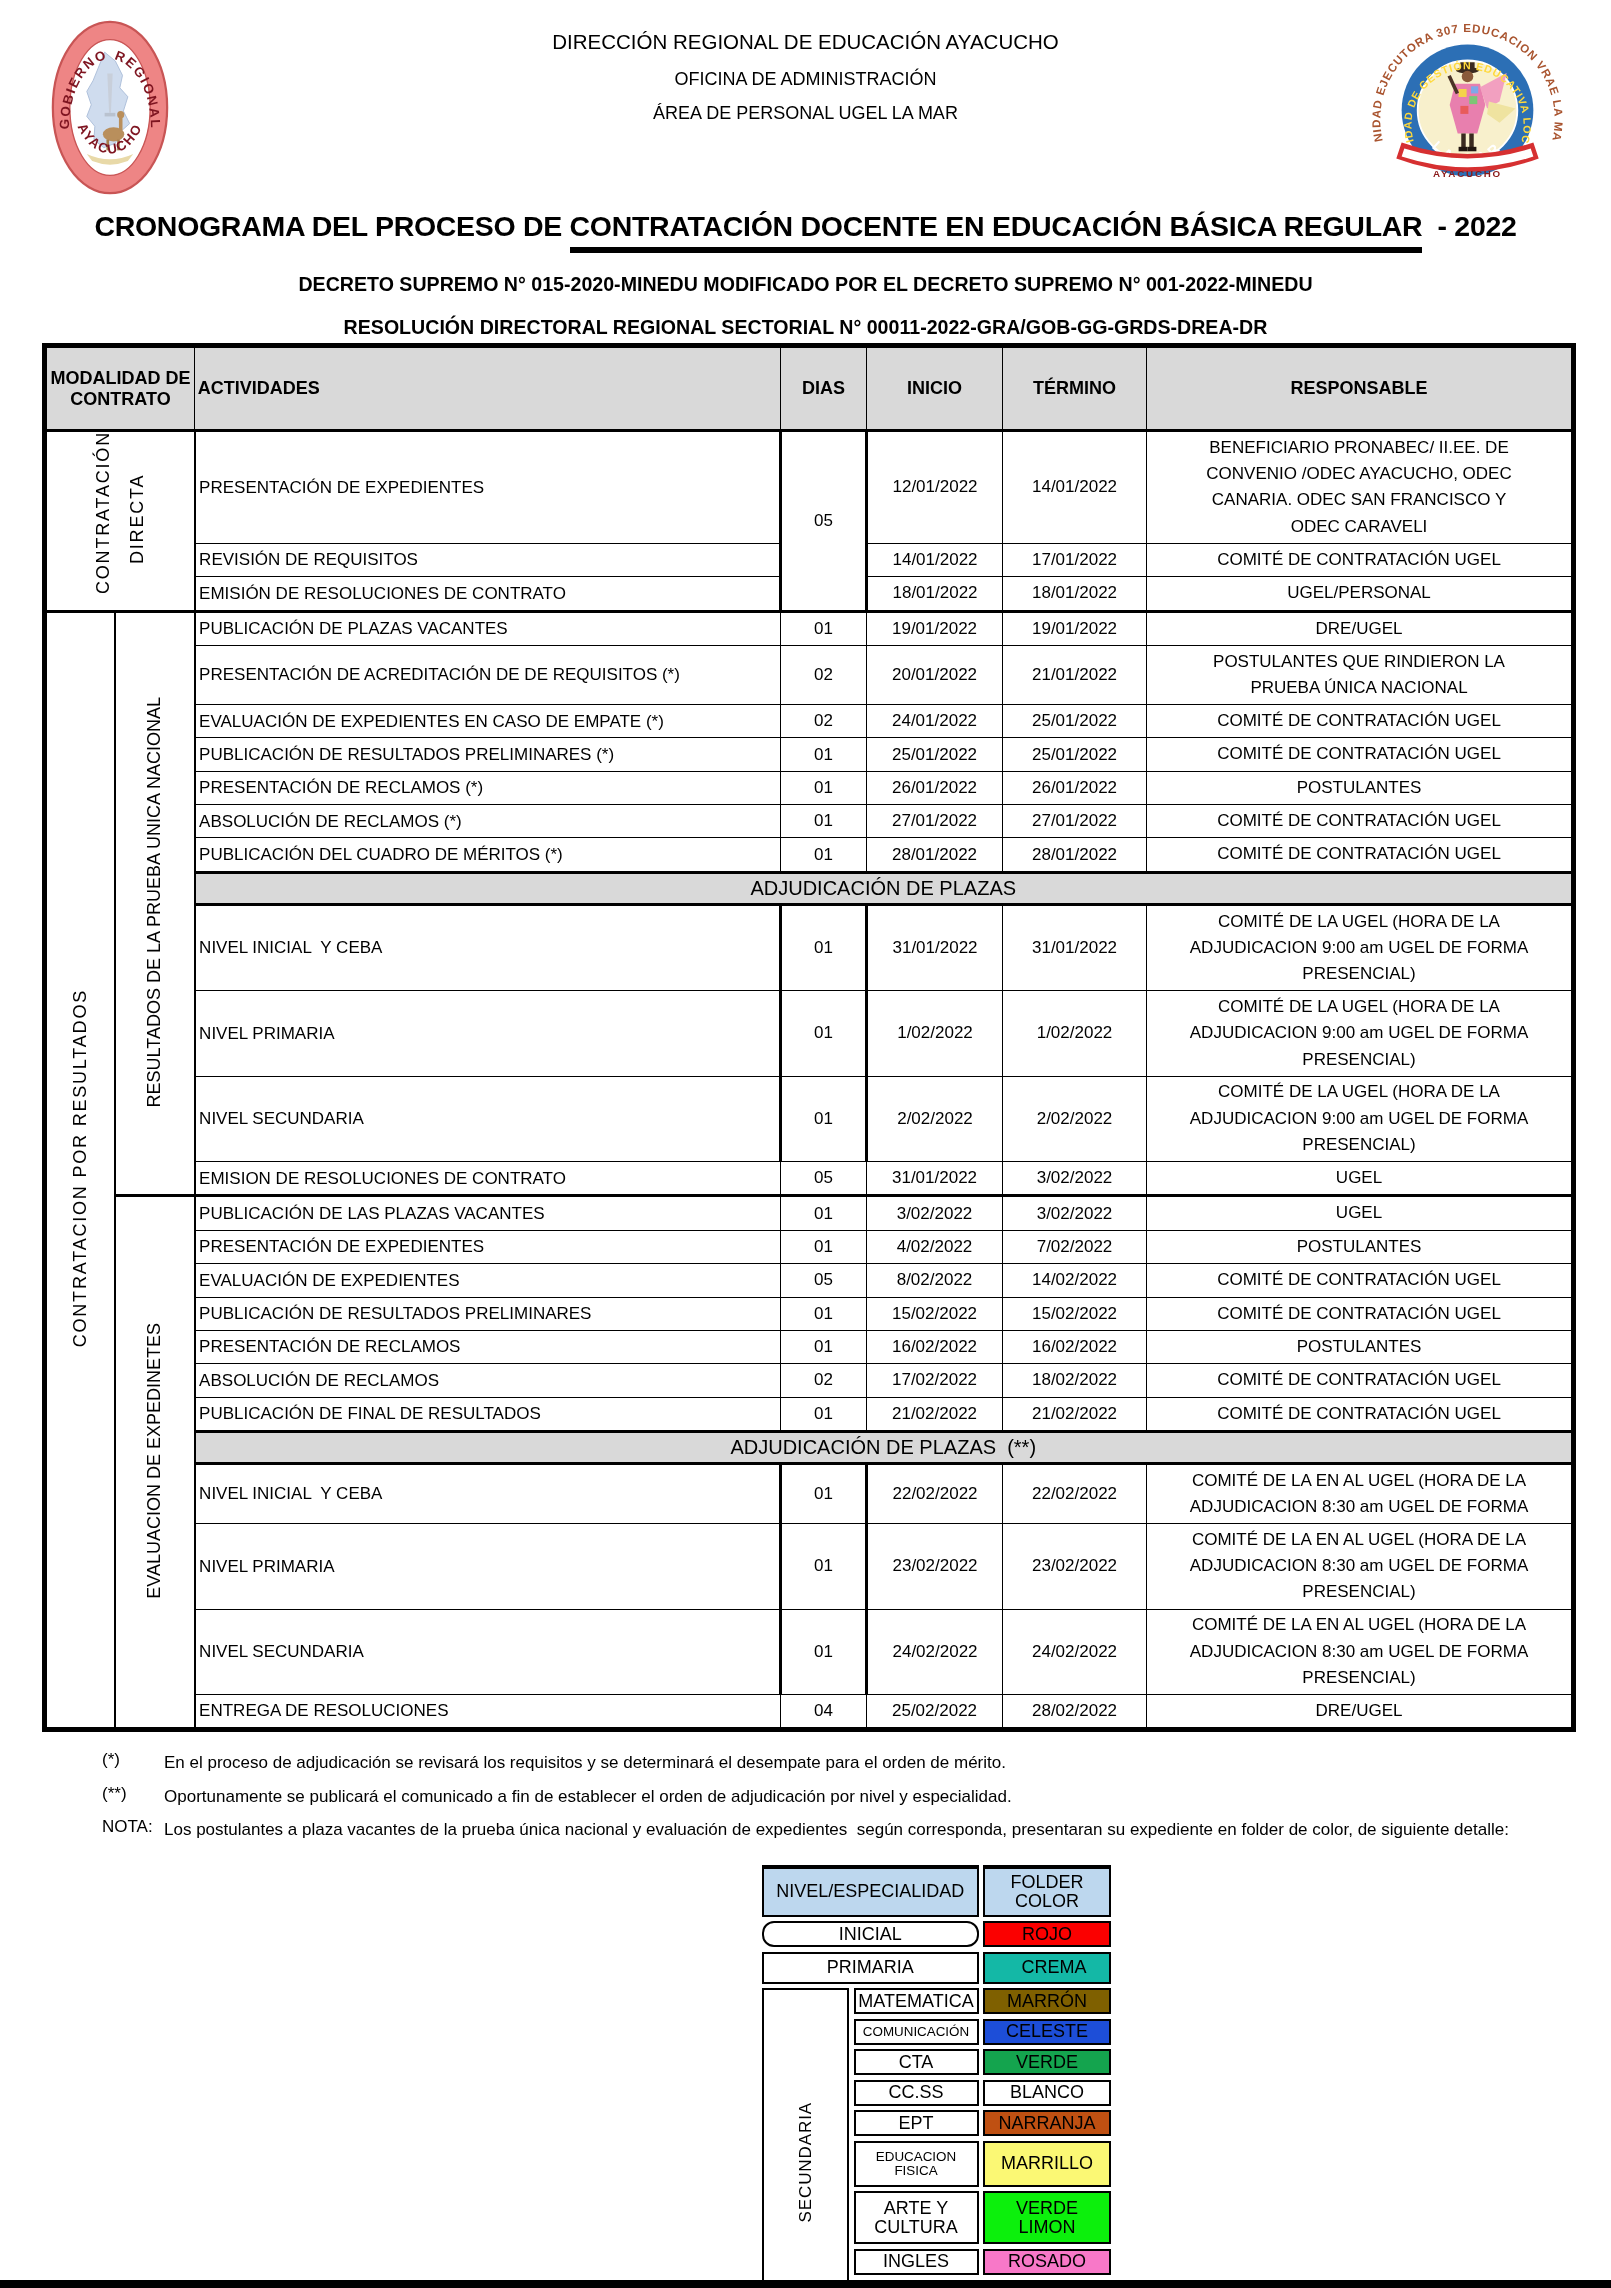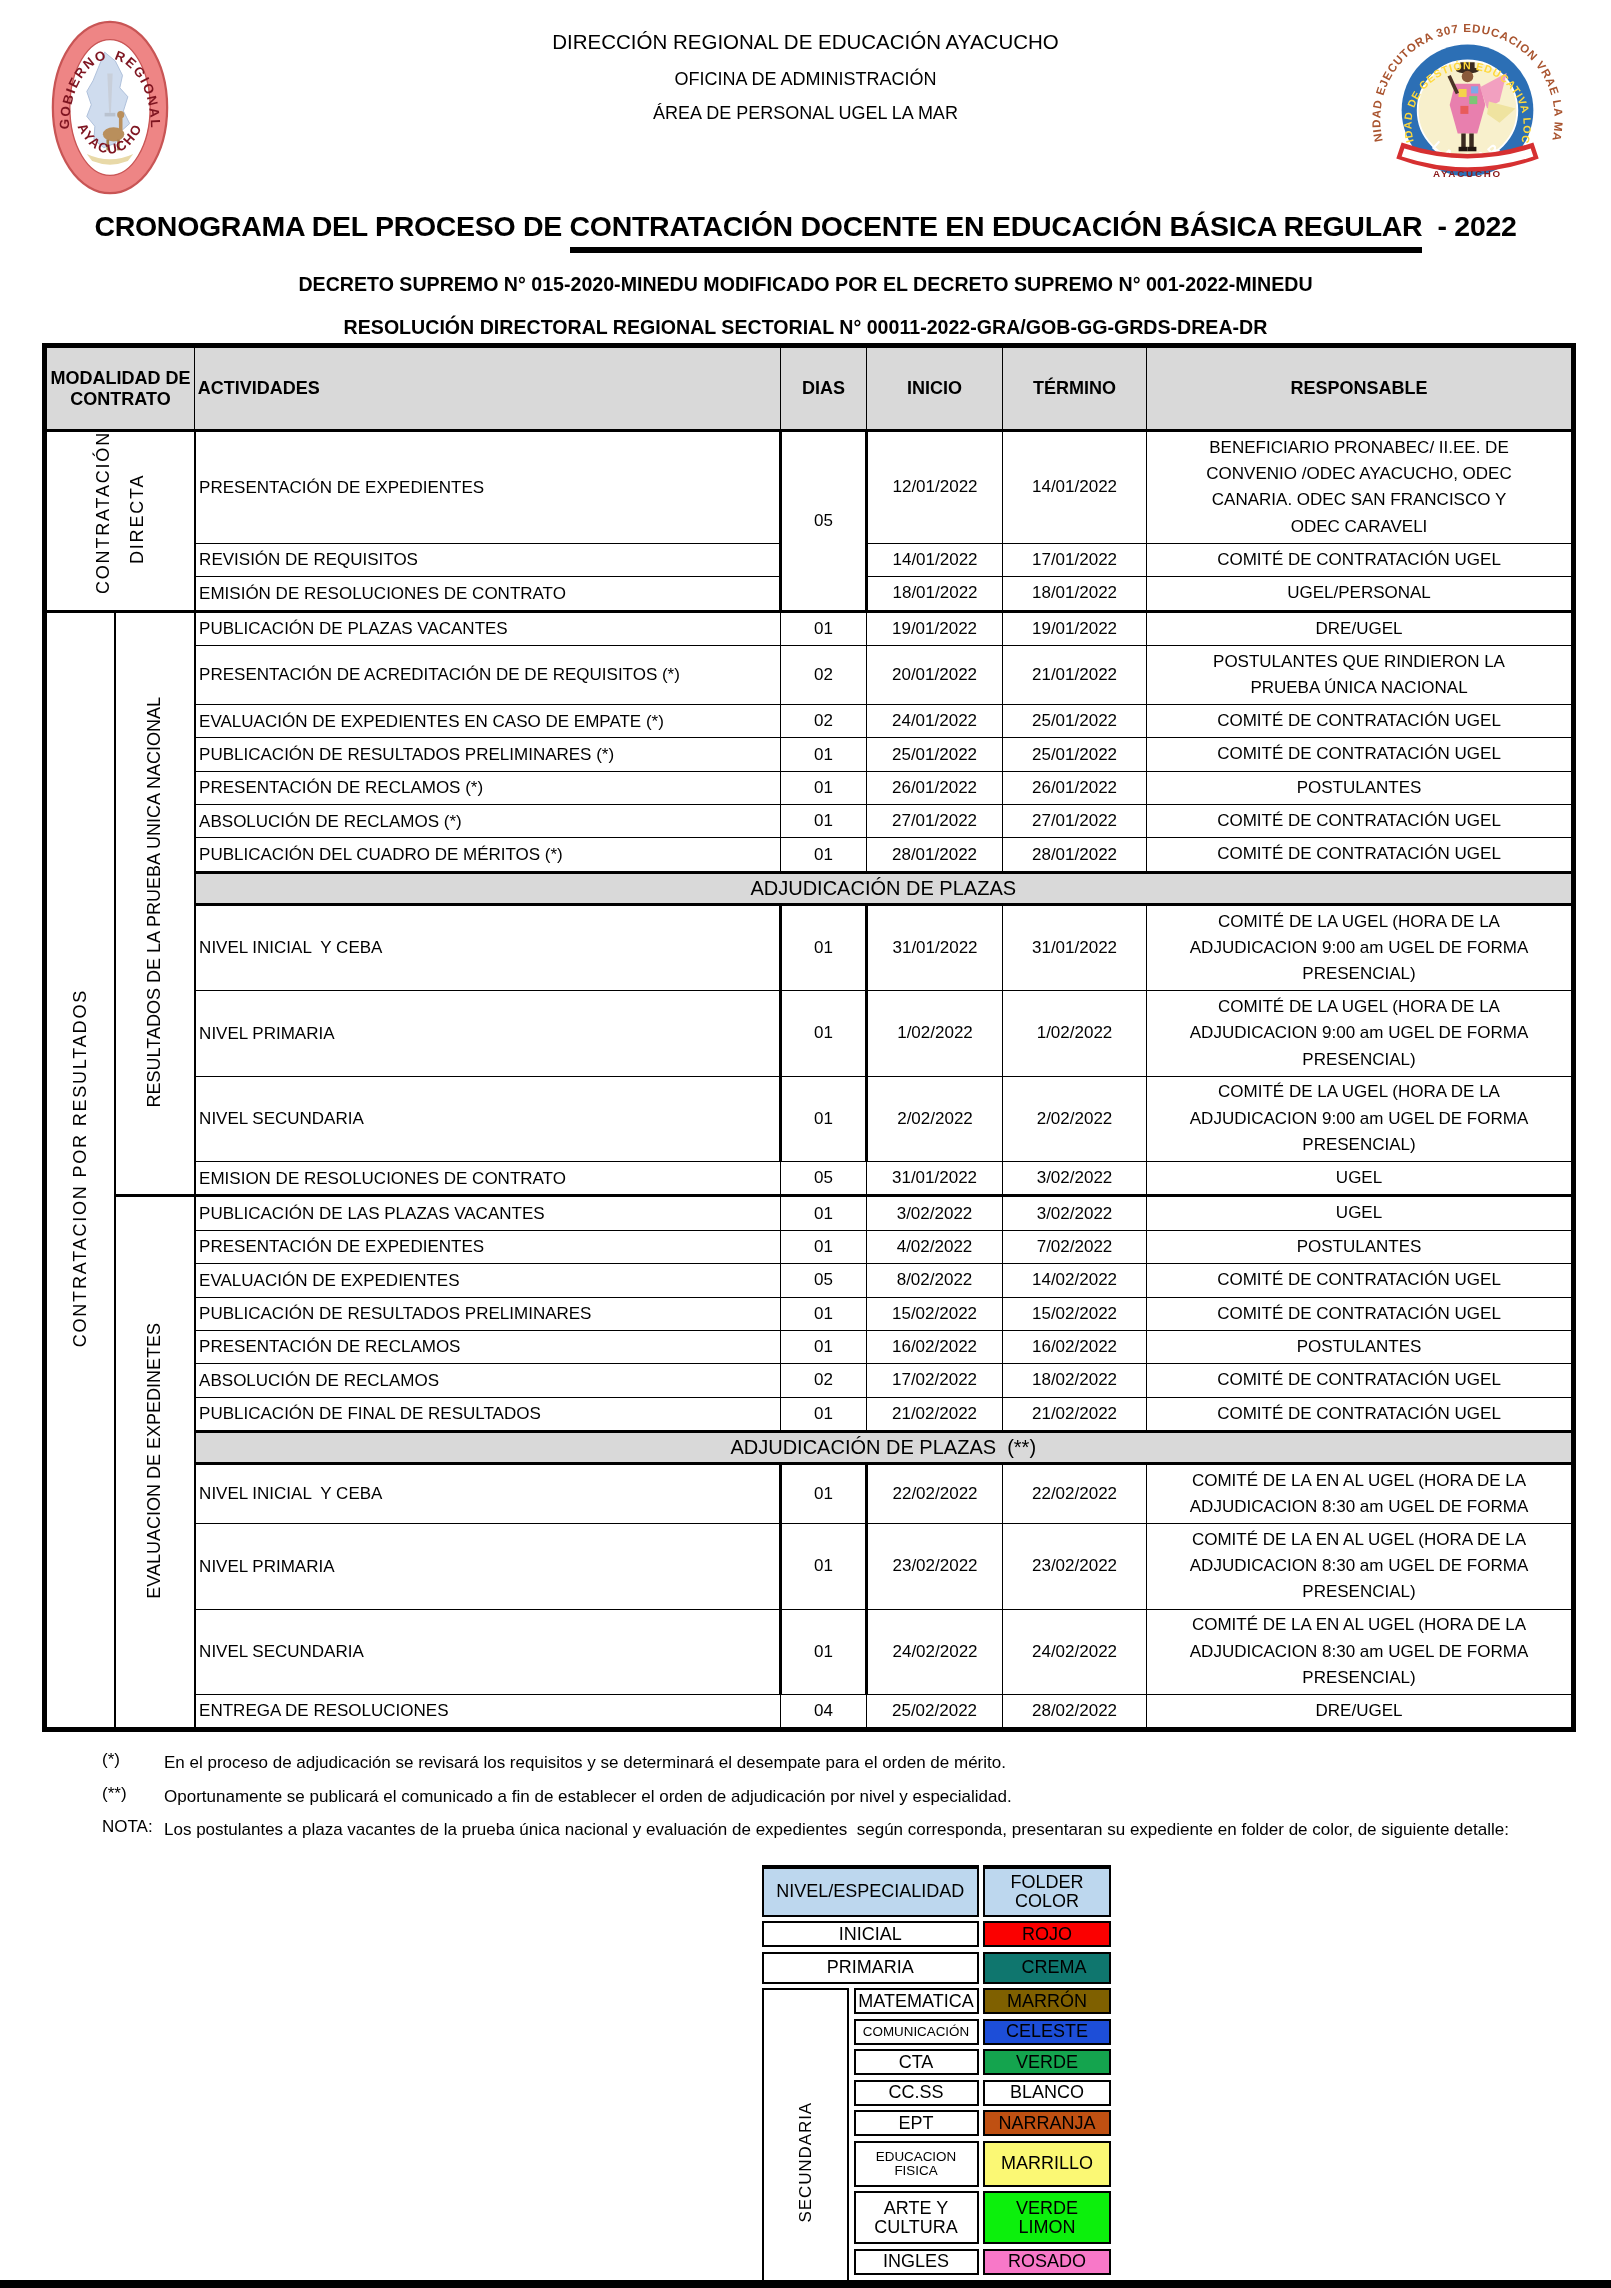--- a/index.html
+++ b/index.html
@@ -373,24 +373,24 @@
       </div>
       <div class="fn">
         <span class="mk">NOTA:</span>
         <span class="tx">Los postulantes a plaza vacantes de la prueba única nacional y evaluación de expedientes  según corresponda, presentaran su expediente en folder de color, de siguiente detalle:</span>
       </div>
     </div>
 
     <div class="ntable">
         <div class="nc hd full" style="background: rgb(189, 215, 238); grid-row: 1;">NIVEL/ESPECIALIDAD</div>
         <div class="nc hd" style="background: rgb(189, 215, 238); grid-area: 1 / 3;">FOLDER COLOR</div>
-        <div class="nc full" style="grid-row: 2;">INICIAL</div>
+        <div class="nc full" style="grid-row: 2; border-radius: 12px;">INICIAL</div>
         <div class="nc" style="grid-area: 2 / 3; background: rgb(251, 0, 0);">ROJO</div>
         <div class="nc full" style="grid-row: 3;">PRIMARIA</div>
-        <div class="nc" style="grid-area: 3 / 3; background: #0f766e; padding-left: 16px;">CREMA</div>
+        <div class="nc" style="grid-area: 3 / 3; background: #14b8a6; padding-left: 16px;">CREMA</div>
         <div class="nc seccell">
           <div class="vtxt">SECUNDARIA</div>
         </div>
         <div class="nc" style="grid-area: 4 / 2;">MATEMATICA</div>
         <div class="nc" style="grid-area: 4 / 3; background: rgb(127, 96, 0);">MARRÓN</div>
         <div class="nc sm" style="grid-area: 5 / 2;">COMUNICACIÓN</div>
         <div class="nc" style="grid-area: 5 / 3; background: #1d4ed8;">CELESTE</div>
         <div class="nc" style="grid-area: 6 / 2;">CTA</div>
         <div class="nc" style="grid-area: 6 / 3; background: rgb(20, 164, 78);">VERDE</div>
         <div class="nc" style="grid-area: 7 / 2;">CC.SS</div>

